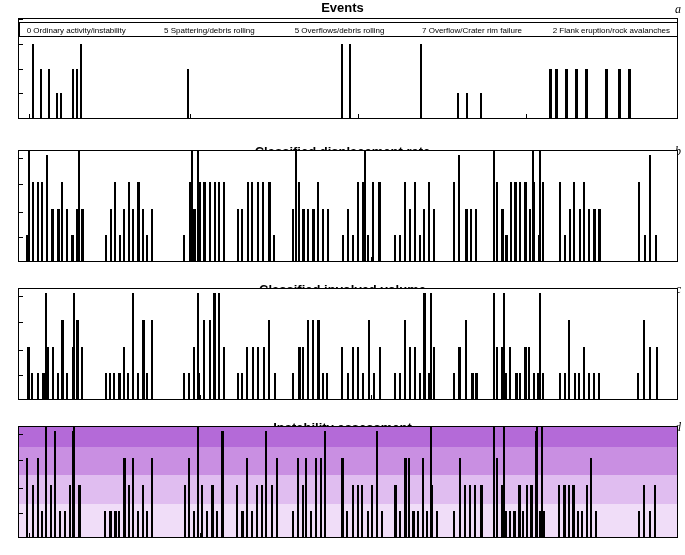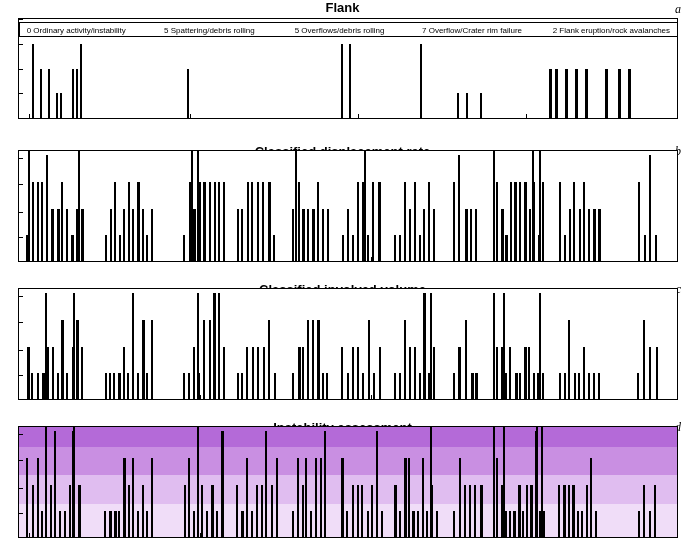--- a/index.html
+++ b/index.html
@@ -22,21 +22,21 @@
   .legend-item{position:absolute;top:50%;transform:translateY(-50%);white-space:nowrap;font-size:8px;}
 
   .band{position:absolute;left:0;right:0;}
 </style>
 </head>
 <body>
 
 <div class="page">
 
   <div class="panel" style="top:0px;height:140px;">
-    <div class="panel-title">Flank</div>
+    <div class="panel-title">Events</div>
     <div class="panel-letter" style="top:2px;">a</div>
     <div class="plot" id="plotA" style="left:18px;top:18px;width:660px;height:101px;">
       <div class="plot-inner" id="plotA-inner">
           <div class="ticky" style="top: 100%;"></div>
           <div class="ticky" style="top: 75%;"></div>
           <div class="ticky" style="top: 50%;"></div>
           <div class="ticky" style="top: 25%;"></div>
           <div class="ticky" style="top: 0%;"></div>
           <div class="tickx" style="left: 1.5%;"></div>
           <div class="tickx" style="left: 26%;"></div>

